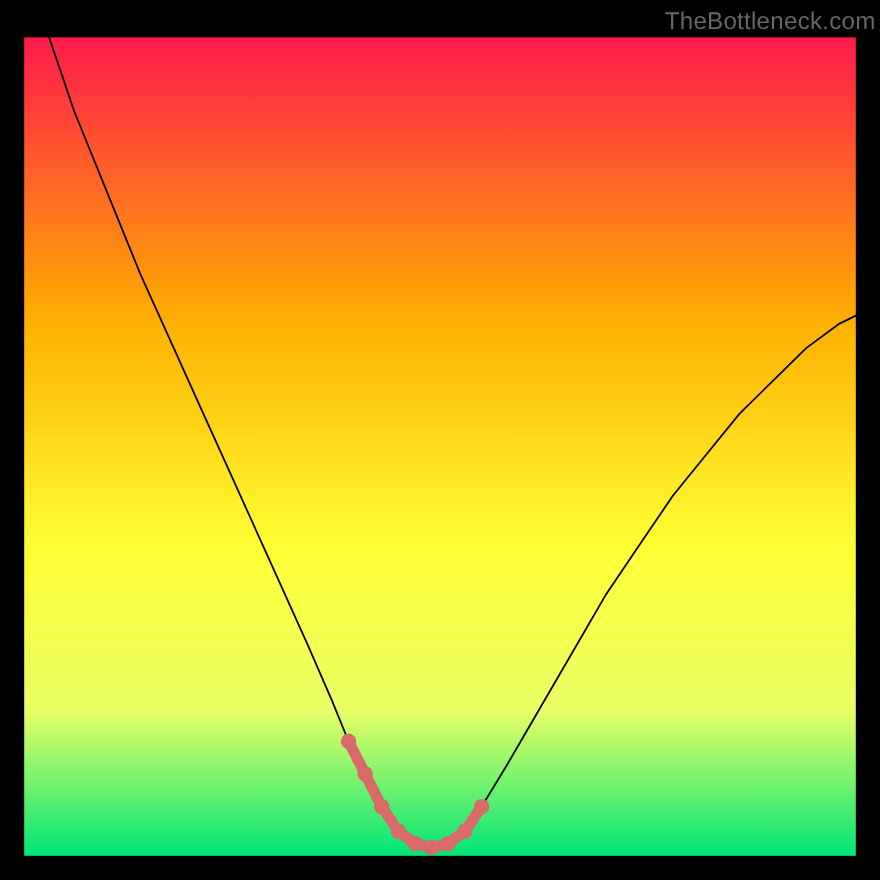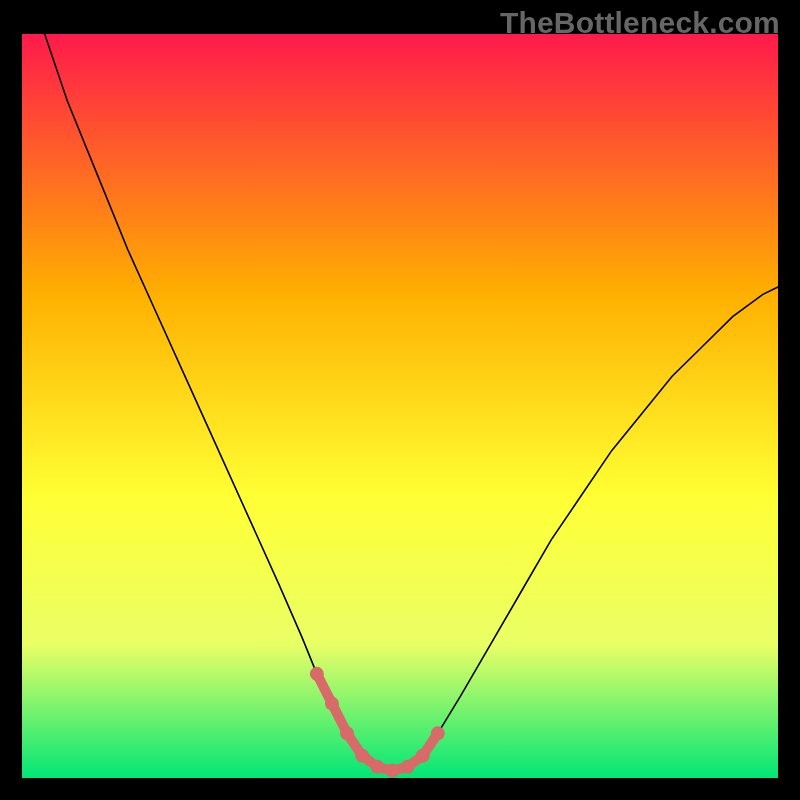--- a/index.html
+++ b/index.html
@@ -12,23 +12,23 @@
     font-family: Arial, Helvetica, sans-serif;
   }
   .chart-wrapper {
     position: relative;
     width: 800px;
     height: 800px;
   }
   .watermark {
     position: absolute;
     top: 6px;
-    right: 20px;
-    font-size: 30px;
-    font-weight: 700;
+    right: 4px;
+    font-size: 22px;
+    font-weight: 400;
     color: #666;
     letter-spacing: 0.2px;
     z-index: 5;
     user-select: none;
   }
   svg.plot {
     position: absolute;
     left: 0;
     top: 0;
   }

